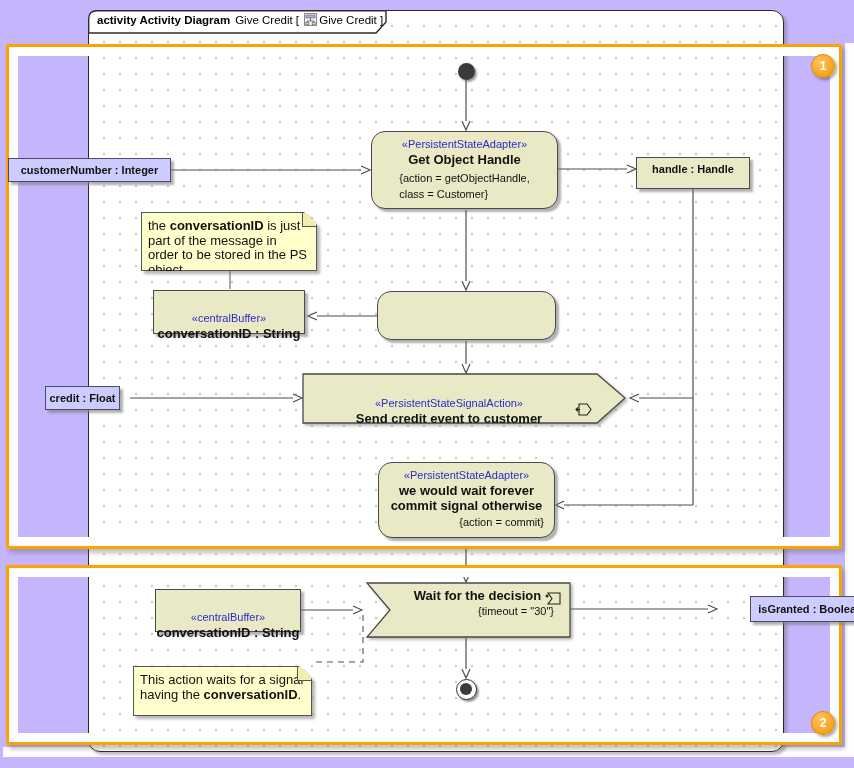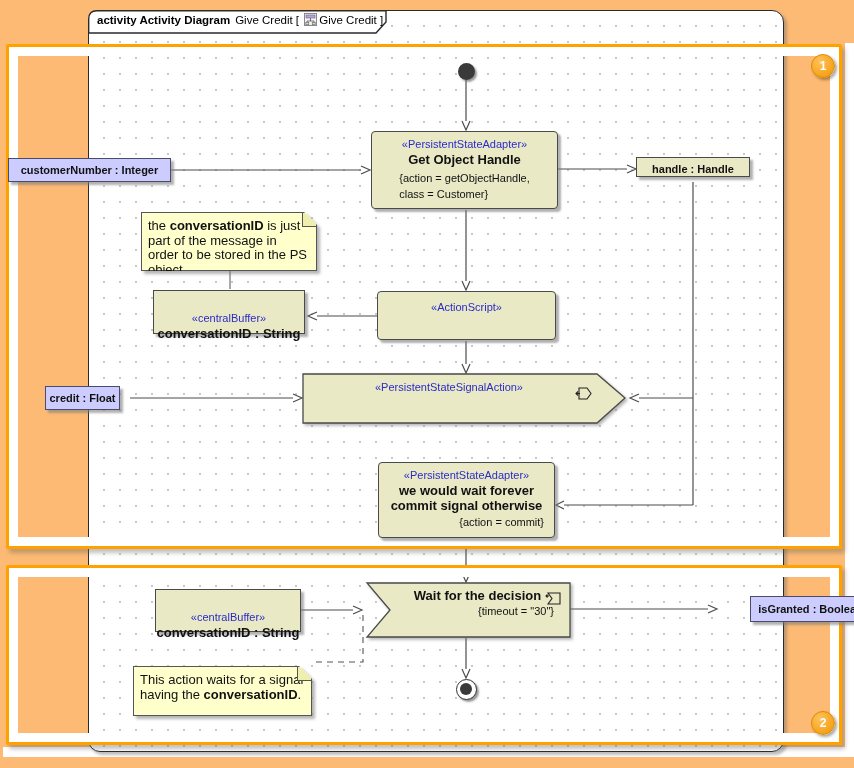--- a/index.html
+++ b/index.html
@@ -1,17 +1,17 @@
 <!DOCTYPE html>
 <html><head>
 <meta charset="utf-8">
 <style>
   html,body{margin:0;padding:0;}
   body{font-family:"Liberation Sans",sans-serif;}
-  .canvas{position:relative;width:854px;height:768px;background:#fdba74;overflow:hidden;}
+  .canvas{position:relative;width:854px;height:768px;background:#c4b5fd;overflow:hidden;}
   .strip{position:absolute;background:#ffffff;}
   
   .activity-frame{position:absolute;left:88px;top:10px;width:694px;height:740px;background:#ffffff;
     border:1.4px solid #2b2b2b;border-radius:12px;box-shadow:3px 3px 3px rgba(110,110,110,.45);
     background-image:radial-gradient(circle,#c9c9c9 0.8px,rgba(0,0,0,0) 0.9px);background-size:16px 16px;background-position:7px 7px;z-index:1;}
   .tab-wrap{position:absolute;left:88px;top:10px;width:312px;height:24px;z-index:2;}
   .tab-text{position:absolute;left:97px;top:13px;z-index:2;font-size:11.5px;color:#000;white-space:nowrap;}
   .tab-text b{font-weight:bold;}
   .tab-text .sp{margin-left:5px;}
   
@@ -21,21 +21,21 @@
     background:radial-gradient(circle at 35% 30%,#FFC25A,#F29500);border:1px solid #DE8A00;
     color:#fff;font-weight:bold;font-size:12px;text-align:center;line-height:22px;
     box-shadow:2px 2px 3px rgba(0,0,0,.35);}
   
   .edges{position:absolute;left:0;top:0;z-index:3;pointer-events:none;}
   .edge{stroke:#4d4d4d;stroke-width:1.2;fill:none;}
   .anchor{stroke:#555;stroke-width:1;fill:none;}
   .anchor-dash{stroke:#555;stroke-width:1.1;fill:none;stroke-dasharray:6 5;}
   
   .node{position:absolute;z-index:5;box-sizing:border-box;}
-  .action{background:#E9E9C6;border:1.3px solid #4a4a4a;border-radius:4px;
+  .action{background:#E9E9C6;border:1.3px solid #4a4a4a;border-radius:14px;
     box-shadow:3px 3px 2px rgba(125,125,125,.6);text-align:center;padding-top:5px;}
   .buffer{background:#E9E9C6;border:1.3px solid #4a4a4a;box-shadow:3px 3px 2px rgba(125,125,125,.6);
     text-align:center;padding-top:20px;}
   .obj-beige{background:#E9E9C6;border:1.3px solid #4a4a4a;box-shadow:3px 3px 2px rgba(125,125,125,.6);
     text-align:center;font-weight:bold;font-size:11px;color:#111;}
   .obj-lav{background:#CCCCFF;border:1.3px solid #4a4a6a;box-shadow:3px 3px 2px rgba(125,125,125,.6);
     text-align:center;font-weight:bold;font-size:11px;color:#111;}
   .stereo{color:#2B2BC8;font-size:11px;line-height:15px;}
   .nname{color:#111;font-size:13px;font-weight:bold;line-height:15px;}
   .constraint{color:#111;font-size:11px;line-height:16px;}
@@ -126,45 +126,45 @@
     <div class="stereo">«PersistentStateAdapter»</div>
     <div class="nname">Get Object Handle</div>
     <div class="constraint-block">
       <div class="constraint">{action = getObjectHandle,</div>
       <div class="constraint">class = Customer}</div>
     </div>
   </div>
 
   <div class="node obj-lav" style="left:8px;top:158px;width:163px;height:24px;line-height:22px;">customerNumber : Integer</div>
 
-  <div class="node obj-beige" style="left:636px;top:157px;width:114px;height:20px;line-height:22px;">handle : Handle</div>
+  <div class="node obj-beige" style="left:636px;top:157px;width:114px;height:32px;line-height:22px;">handle : Handle</div>
 
   <div class="note-wrap" style="left:141px;top:212px;width:176px;">
     <div class="note" style="width:176px;height:59px;">
       <div class="fold"></div>
       <span>the </span><b>conversationID</b><span> is just part of the message in order to be stored in the PS object.</span>
     </div>
   </div>
 
   <div class="node buffer" style="left:153px;top:290px;width:152px;height:44px;">
     <div class="stereo">«centralBuffer»</div>
     <div class="nname">conversationID : String</div>
   </div>
 
   <div class="node action" style="left:377px;top:291px;width:179px;height:49px;padding-top:8px;">
-    <div class="stereo">«ActionScript»</div>
   </div>
 
   <div class="node obj-lav" style="left:45px;top:386px;width:75px;height:24px;line-height:22px;">credit : Float</div>
 
   <svg class="shape-svg" style="left:300px;top:371px;" width="332" height="58" viewBox="0 0 332 58">
     <polygon points="3,3 297,3 325,27 297,52 3,52" style="filter:drop-shadow(2.5px 2.5px 1.5px rgba(120,120,120,.55));"></polygon>
   </svg>
-  <div class="shape-text" style="left:303px;top:380px;width:292px;">
+  <div class="shape-text" style="left:303px;top:396px;width:292px;">
     <div class="stereo">«PersistentStateSignalAction»</div>
+    <div class="nname">Send credit event to customer</div>
     <svg class="mini-icon" style="left:272px;top:6px;" width="18" height="15" viewBox="0 0 18 15">
       <polygon points="4,2 12,2 16,7.5 12,13 4,13"></polygon>
       <path d="M1,7.5 L5,7.5 M3,5.5 L1,7.5 L3,9.5"></path>
     </svg>
   </div>
 
   <div class="node action" style="left:378px;top:462px;width:177px;height:76px;">
     <div class="stereo">«PersistentStateAdapter»</div>
     <div class="nname">we would wait forever</div>
     <div class="nname">commit signal otherwise</div>

